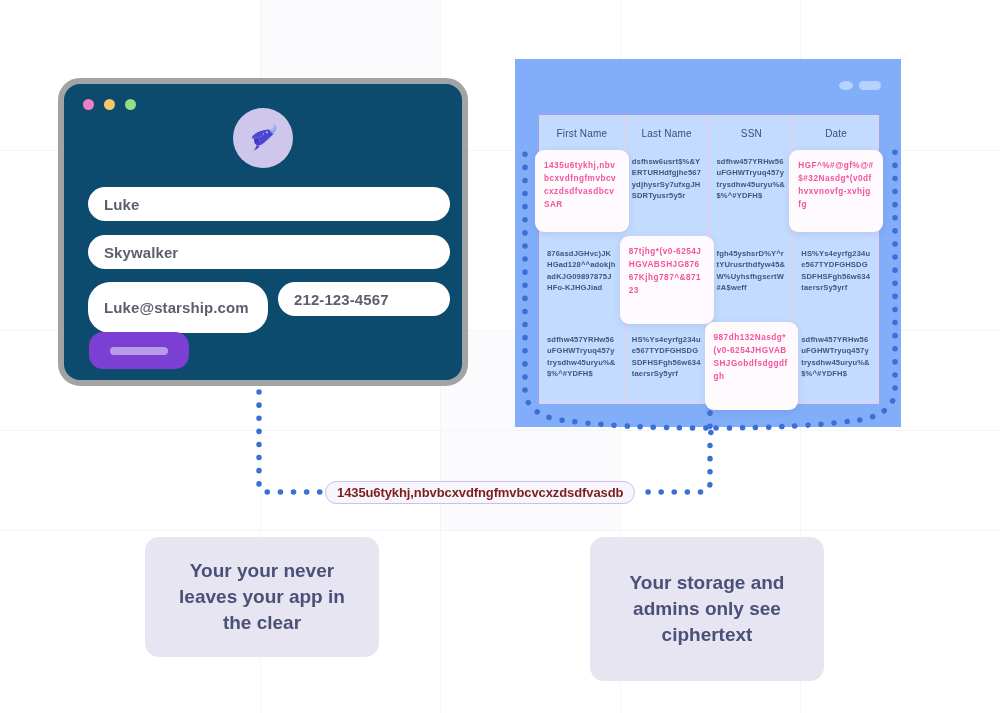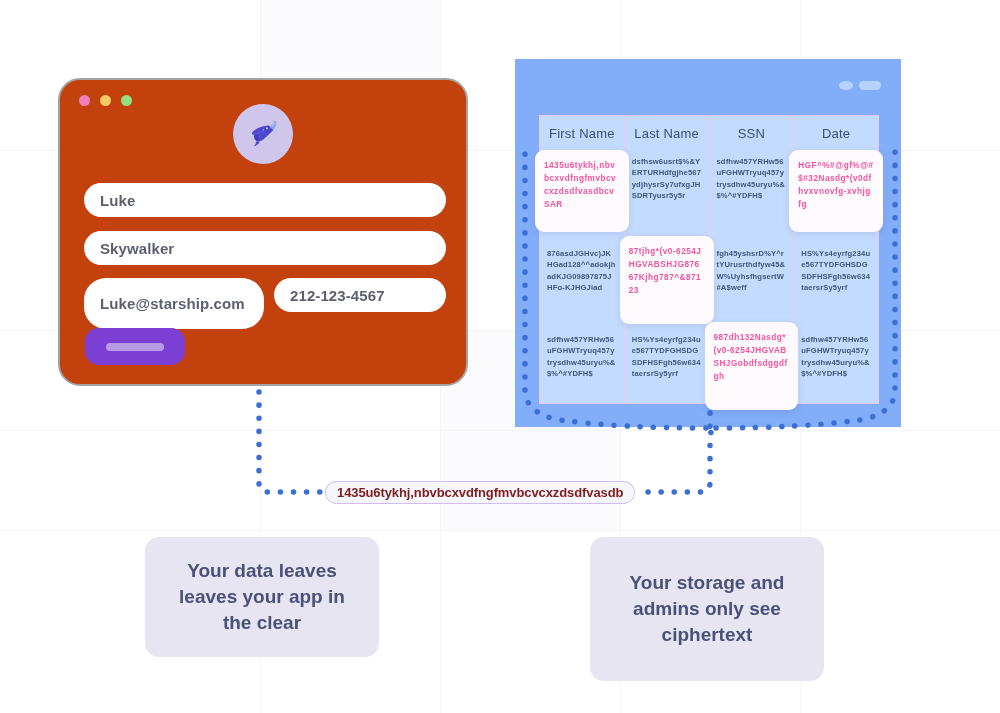--- a/index.html
+++ b/index.html
@@ -15,21 +15,21 @@
   .grid-v, .grid-h { position: absolute; background: #f4f5f9; }
   .grid-v { width: 1px; top: 0; bottom: 0; }
   .grid-h { height: 1px; left: 0; right: 0; }
   .grid-wash {
     position: absolute; background: #fbfbfd;
   }
 
   
   #app-window {
     position: absolute; left: 58px; top: 78px; width: 410px; height: 308px;
-    background: #c2410c; border: 2px solid #a3a3a3;
+    background: #0c4a6e; border: 6px solid #a3a3a3;
     border-radius: 22px;
   }
   .dots { position: absolute; left: 19px; top: 15px; display: flex; gap: 10px; }
   .dot { width: 11px; height: 11px; border-radius: 50%; }
   .dot.pink { background: #f07fc0; }
   .dot.yellow { background: #f3cb62; }
   .dot.green { background: #93dd85; }
 
   #logo-badge {
     position: absolute; left: 50%; transform: translateX(-50%); top: 24px;
@@ -69,21 +69,21 @@
     display: flex;
   }
   .col {
     flex: 1; background: #c3dbfe;
     border: 1px solid #f5c9e4; border-left: none;
     position: relative;
   }
   .col:first-child { border-left: 1px solid #f5c9e4; }
   .col-head {
     height: 34px; display: flex; align-items: center; justify-content: center;
-    font-size: 13px; color: #37516f; letter-spacing: .2px;
+    font-size: 10px; color: #37516f; letter-spacing: .2px;
   }
   .cell {
     padding: 6px 7px 0 7px;
     font-size: 7.6px; line-height: 11.4px;
     color: #3f5878; word-break: break-all;
     font-weight: bold; letter-spacing: .15px;
   }
   .cell.r1 { height: 92px; }
   .cell.r2 { height: 86px; }
   .cell.r3 { height: 86px; }
@@ -233,19 +233,19 @@
 
       <path d="M710,400 L710,428"></path>
     </g>
   </svg>
 
   <div id="cipher-pill">
     <span>1435u6tykhj,nbvbcxvdfngfmvbcvcxzdsdfvasdb</span>
   </div>
 
   <div class="caption" id="caption-left">
-    <span>Your data leaves leaves your app in the clear</span>
+    <span>Your your never leaves your app in the clear</span>
   </div>
   <div class="caption" id="caption-right">
     <span>Your storage and admins only see ciphertext</span>
   </div>
 
 </div>
 
 </body></html>

